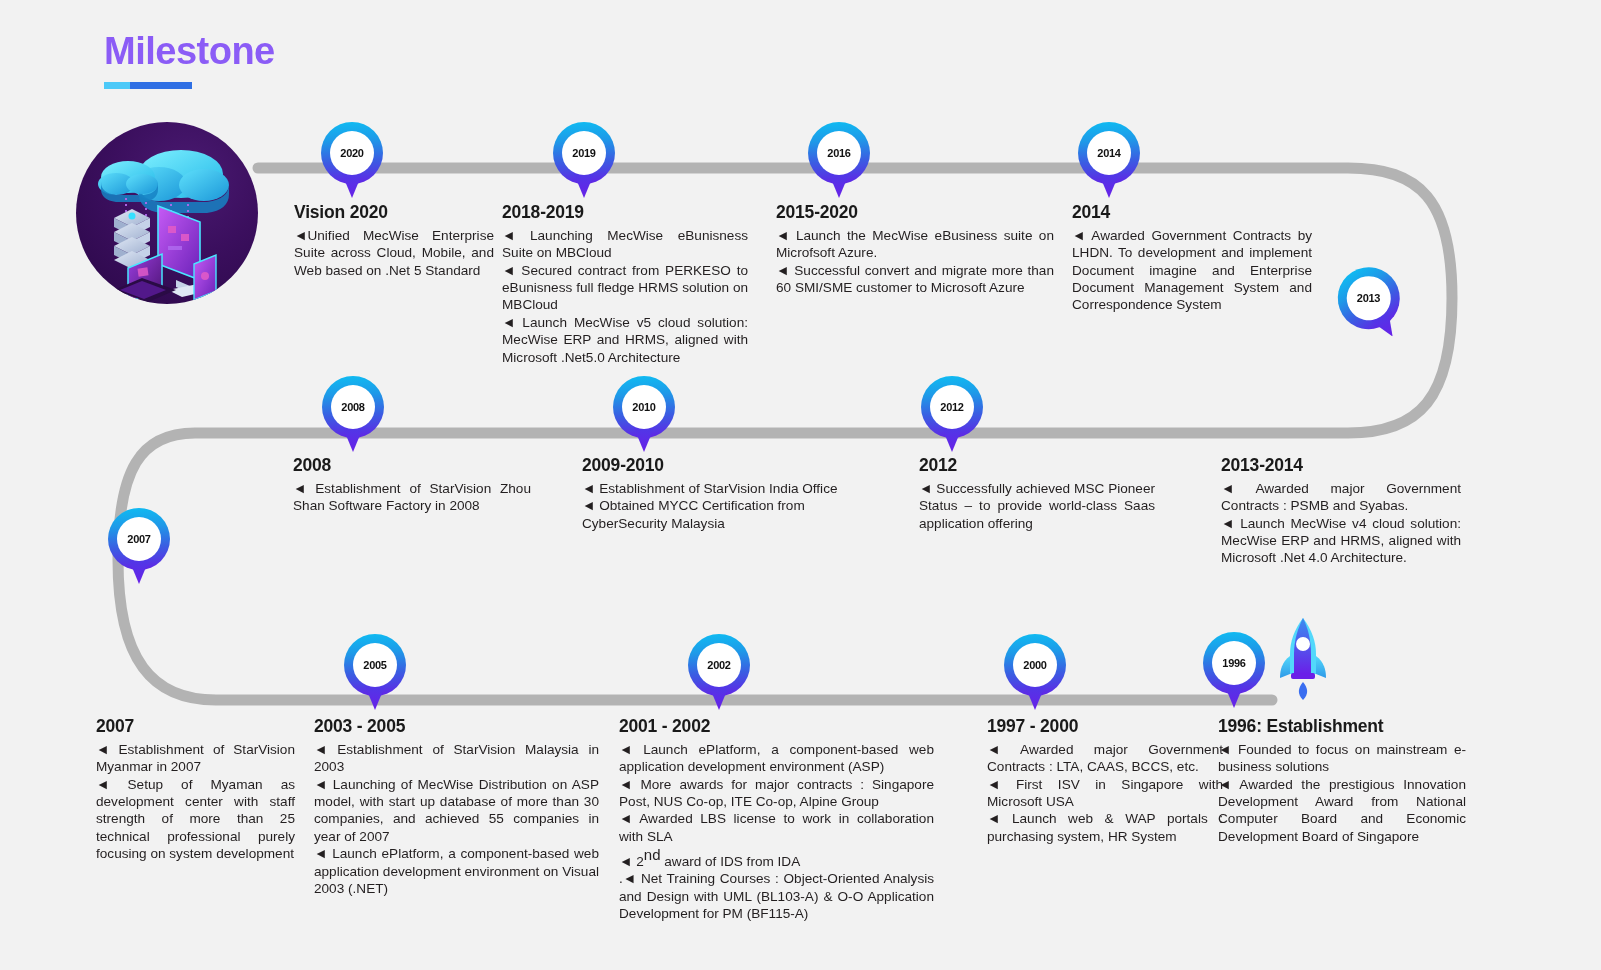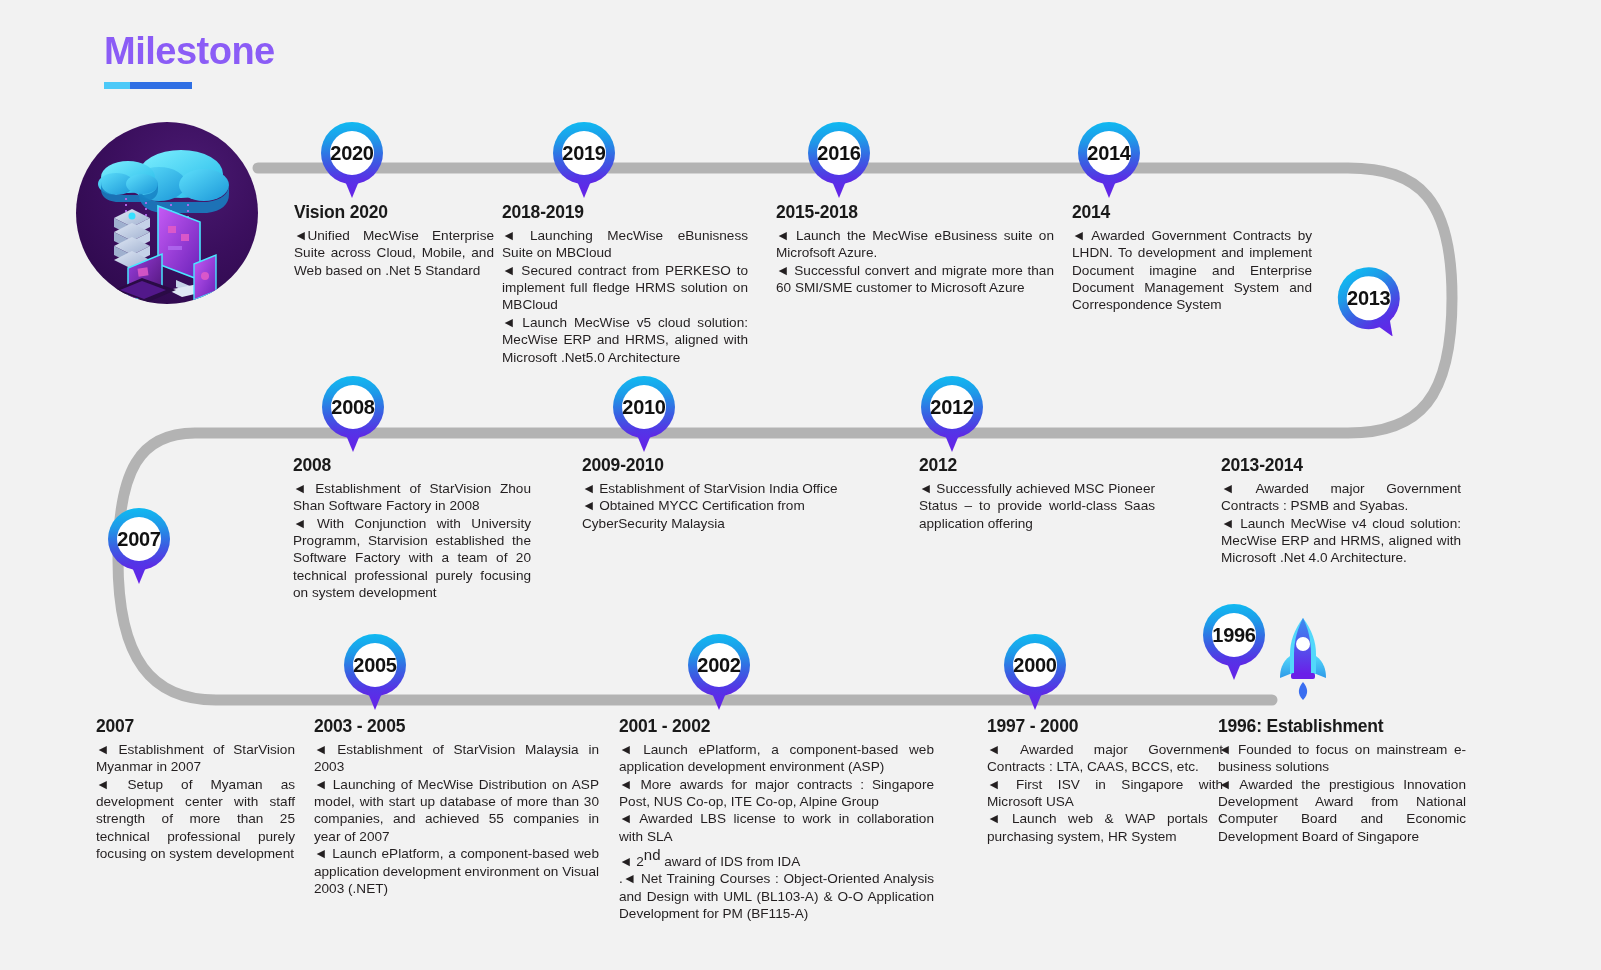--- a/index.html
+++ b/index.html
@@ -44,21 +44,21 @@
     background:linear-gradient(185deg,#2f74e4 0%,#4b3ce6 38%,#6a1fe8 100%);
     clip-path:polygon(0% 0%, 100% 0%, 50% 100%);
     border-radius:0 0 6px 6px;
   }
   .pin .hole{
     position:absolute; left:9px; top:9px; width:44px; height:44px;
     border-radius:50%; background:#ffffff;
     display:flex; align-items:center; justify-content:center;
   }
   .pin .yr{
-    font-size:20px; font-weight:bold; color:#111111; letter-spacing:-0.3px;
+    font-size:11px; font-weight:bold; color:#111111; letter-spacing:-0.3px;
   }
   .pin.rot{ transform:rotate(-32deg); }
   .pin.rot .yr{ transform:rotate(32deg); }
 
   
   #rocket{ position:absolute; left:1278px; top:616px; width:50px; height:86px; }
 
   
   .block{ position:absolute; }
   .block h3{
@@ -254,21 +254,21 @@
         <span class="yr">2002</span>
       </div>
   </div>
   <div class="pin" style="left:1004px;  top:634px;">
     <div class="body"></div>
     <div class="tail"></div>
     <div class="hole">
         <span class="yr">2000</span>
       </div>
   </div>
-  <div class="pin" style="left:1203px; top:604px;">
+  <div class="pin" style="left:1203px; top:632px;">
     <div class="body"></div>
     <div class="tail"></div>
     <div class="hole">
         <span class="yr">1996</span>
       </div>
   </div>
 
   <div id="rocket">
     <svg width="50" height="86" viewBox="0 0 50 86">
       <defs>
@@ -295,45 +295,44 @@
     <h3>Vision 2020</h3>
     <ul>
       <li>◄Unified MecWise Enterprise Suite across Cloud, Mobile, and Web based on .Net 5 Standard</li>
     </ul>
   </div>
 
   <div class="block" style="left:502px; top:202px; width:246px;">
     <h3>2018-2019</h3>
     <ul>
       <li>◄ Launching MecWise eBunisness Suite on MBCloud</li>
-      <li>◄ Secured contract from PERKESO to implement full fledge HRMS solution on MBCloud</li>
+      <li>◄ Secured contract from PERKESO to eBunisness full fledge HRMS solution on MBCloud</li>
       <li>◄ Launch MecWise v5 cloud solution: MecWise ERP and HRMS, aligned with Microsoft .Net5.0 Architecture</li>
     </ul>
   </div>
 
   <div class="block" style="left:776px; top:202px; width:278px;">
-    <h3>2015-2018</h3>
+    <h3>2015-2020</h3>
     <ul>
       <li>◄ Launch the MecWise eBusiness suite on Microfsoft Azure.</li>
       <li>◄ Successful convert and migrate more than 60 SMI/SME customer to Microsoft Azure</li>
     </ul>
   </div>
 
   <div class="block" style="left:1072px; top:202px; width:240px;">
     <h3>2014</h3>
     <ul>
       <li>◄ Awarded Government Contracts by LHDN. To development and implement Document imagine and Enterprise Document Management System and Correspondence System</li>
     </ul>
   </div>
 
   <div class="block" style="left:293px; top:455px; width:238px;">
     <h3>2008</h3>
     <ul>
       <li>◄ Establishment of StarVision Zhou Shan Software Factory in 2008</li>
-      <li>◄ With Conjunction with University Programm, Starvision established the Software Factory with a team of 20 technical professional purely focusing on system development</li>
     </ul>
   </div>
 
   <div class="block nojust" style="left:582px; top:455px; width:285px;">
     <h3>2009-2010</h3>
     <ul>
       <li>◄ Establishment of StarVision India Office</li>
       <li>◄ Obtained MYCC Certification from CyberSecurity Malaysia</li>
     </ul>
   </div>

